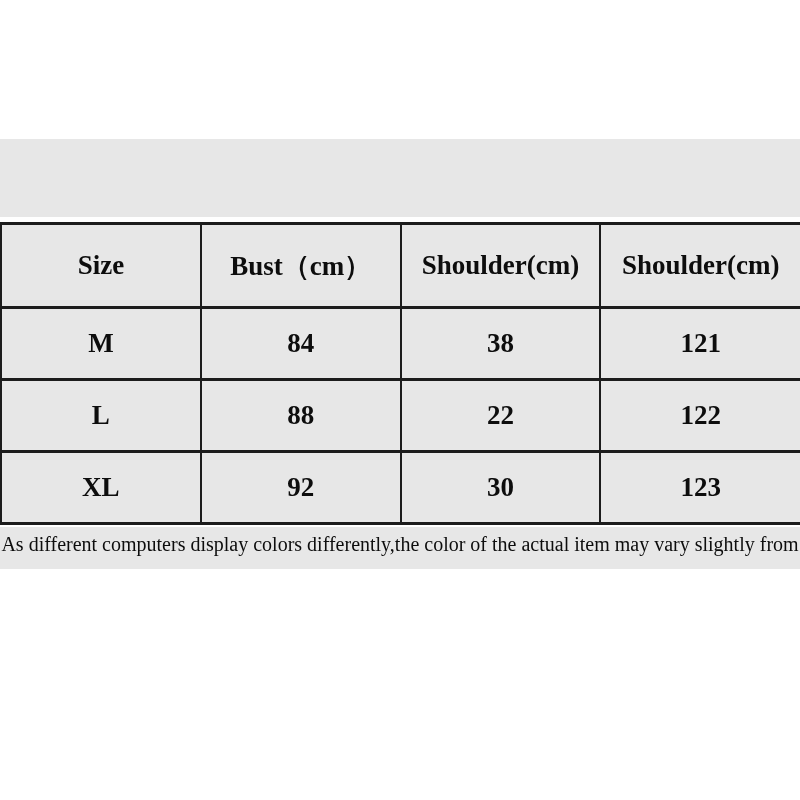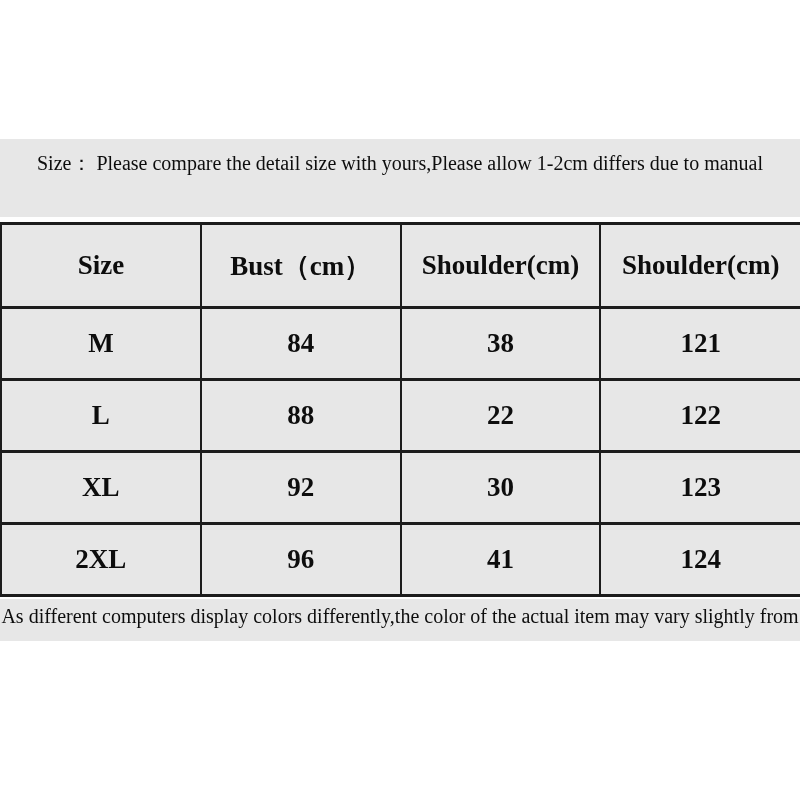--- a/index.html
+++ b/index.html
@@ -59,21 +59,20 @@
   table.size-chart td:last-child {
     border-right: none;
   }
   table.size-chart thead tr { height: 84px; }
   table.size-chart tbody tr { height: 72px; }
 </style>
 </head>
 <body>
 
 <div class="notice notice-top">
-  <div class="line">Size： Please compare the detail size with yours,Please allow 1-2cm differs due to manual</div>
 </div>
 
 <table class="size-chart">
   <thead>
     <tr>
       <th>Size</th>
       <th>Bust（cm）</th>
       <th>Shoulder(cm)</th>
       <th>Shoulder(cm)</th>
     </tr>
@@ -90,24 +89,18 @@
       <td>88</td>
       <td>22</td>
       <td>122</td>
     </tr>
     <tr>
       <td>XL</td>
       <td>92</td>
       <td>30</td>
       <td>123</td>
     </tr>
-    <tr>
-      <td>2XL</td>
-      <td>96</td>
-      <td>41</td>
-      <td>124</td>
-    </tr>
   </tbody>
 </table>
 
 <div class="notice notice-bottom">
   <div class="line">As different computers display colors differently,the color of the actual item may vary slightly from</div>
 </div>
 
 </body></html>

